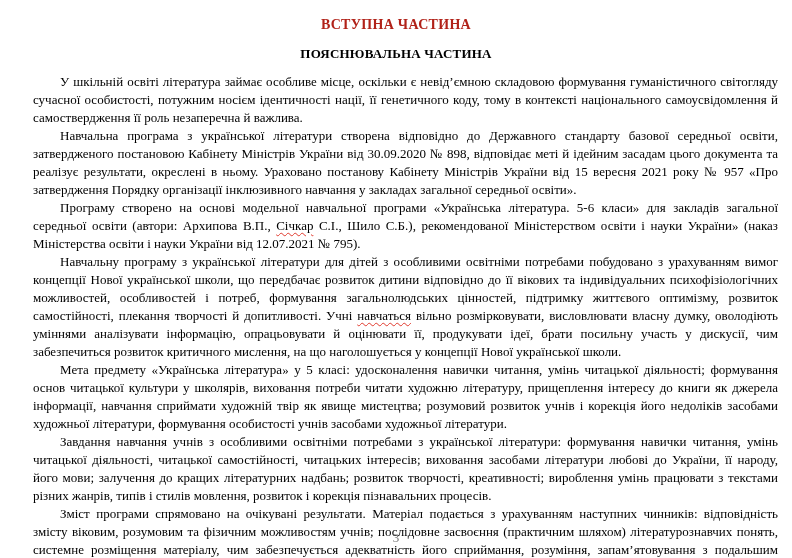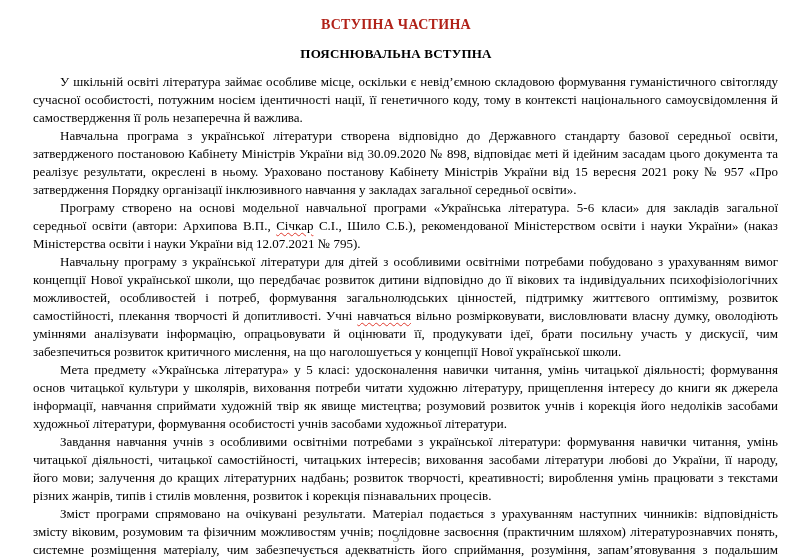--- a/index.html
+++ b/index.html
@@ -59,21 +59,21 @@
     right: 0;
     text-align: center;
     font-size: 13px;
   }
 </style>
 </head>
 <body>
 
 <div class="page">
   <h1 class="doc-title" style="color: rgb(177, 34, 25);">ВСТУПНА ЧАСТИНА</h1>
-  <h2 class="doc-subtitle">ПОЯСНЮВАЛЬНА ВСТУПНА</h2>
+  <h2 class="doc-subtitle">ПОЯСНЮВАЛЬНА ЧАСТИНА</h2>
   <div class="body-text" id="document-body">
       <p><span>У шкільній освіті література займає особливе місце, оскільки є невід’ємною складовою формування гуманістичного світогляду сучасної особистості, потужним носієм ідентичності нації, її генетичного коду, тому в контексті національного самоусвідомлення й самоствердження її роль незаперечна й важлива.</span></p>
       <p><span>Навчальна програма з української літератури створена відповідно до Державного стандарту базової середньої освіти, затвердженого постановою Кабінету Міністрів України від 30.09.2020 № 898, відповідає меті й ідейним засадам цього документа та реалізує результати, окреслені в ньому. Ураховано постанову Кабінету Міністрів України від 15 вересня 2021 року № 957 «Про затвердження Порядку організації інклюзивного навчання у закладах загальної середньої освіти».</span></p>
       <p><span class="bold">Програму створено на основі модельної навчальної програми «Українська література. 5-6 класи» для закладів загальної середньої освіти (автори: Архипова В.П., </span><span class="bold spell-error" style="text-decoration-color: rgb(224, 58, 46);">Січкар</span><span class="bold"> С.І., Шило С.Б.), рекомендованої Міністерством освіти і науки України» (наказ Міністерства освіти і науки України від 12.07.2021 № 795).</span></p>
       <p><span>Навчальну програму з української літератури для дітей з особливими освітніми потребами побудовано з урахуванням вимог концепції Нової української школи, що передбачає розвиток дитини відповідно до її вікових та індивідуальних психофізіологічних можливостей, особливостей і потреб, формування загальнолюдських цінностей, підтримку життєвого оптимізму, розвиток самостійності, плекання творчості й допитливості. Учні </span><span class="spell-error" style="text-decoration-color: rgb(224, 58, 46);">навчаться</span><span> вільно розмірковувати, висловлювати власну думку, оволодіють уміннями аналізувати інформацію, опрацьовувати й оцінювати її, продукувати ідеї, брати посильну участь у дискусії, чим забезпечиться розвиток критичного мислення, на що наголошується у концепції Нової української школи.</span></p>
       <p><span class="bold">Мета</span><span> предмету «Українська література» у 5 класі: удосконалення навички читання, умінь читацької діяльності; формування основ читацької культури у школярів, виховання потреби читати художню літературу, прищеплення інтересу до книги як джерела інформації, навчання сприймати художній твір як явище мистецтва; розумовий розвиток учнів і корекція його недоліків засобами художньої літератури, формування особистості учнів засобами художньої літератури.</span></p>
       <p><span class="bold">Завдання</span><span> навчання учнів з особливими освітніми потребами з української літератури: формування навички читання, умінь читацької діяльності, читацької самостійності, читацьких інтересів; виховання засобами літератури любові до України, її народу, його мови; залучення до кращих літературних надбань; розвиток творчості, креативності; вироблення умінь працювати з текстами різних жанрів, типів і стилів мовлення, розвиток і корекція пізнавальних процесів.</span></p>
       <p><span class="bold">Зміст</span><span> програми спрямовано на очікувані результати. Матеріал подається з урахуванням наступних чинників: відповідність змісту віковим, розумовим та фізичним можливостям учнів; послідовне засвоєння (практичним шляхом) літературознавчих понять, системне розміщення матеріалу, чим забезпечується адекватність його сприймання, розуміння, запам’ятовування з подальшим усвідомленням для використання у навчанні та життєдіяльності, реалізація у змісті системи моральних, етичних та художньо-естетичних уявлень, що відповідають вимогам до виховання національно свідомих громадян України.</span></p>
     </div>
   <div class="page-number" style="color: rgb(122, 122, 122);">3</div>

